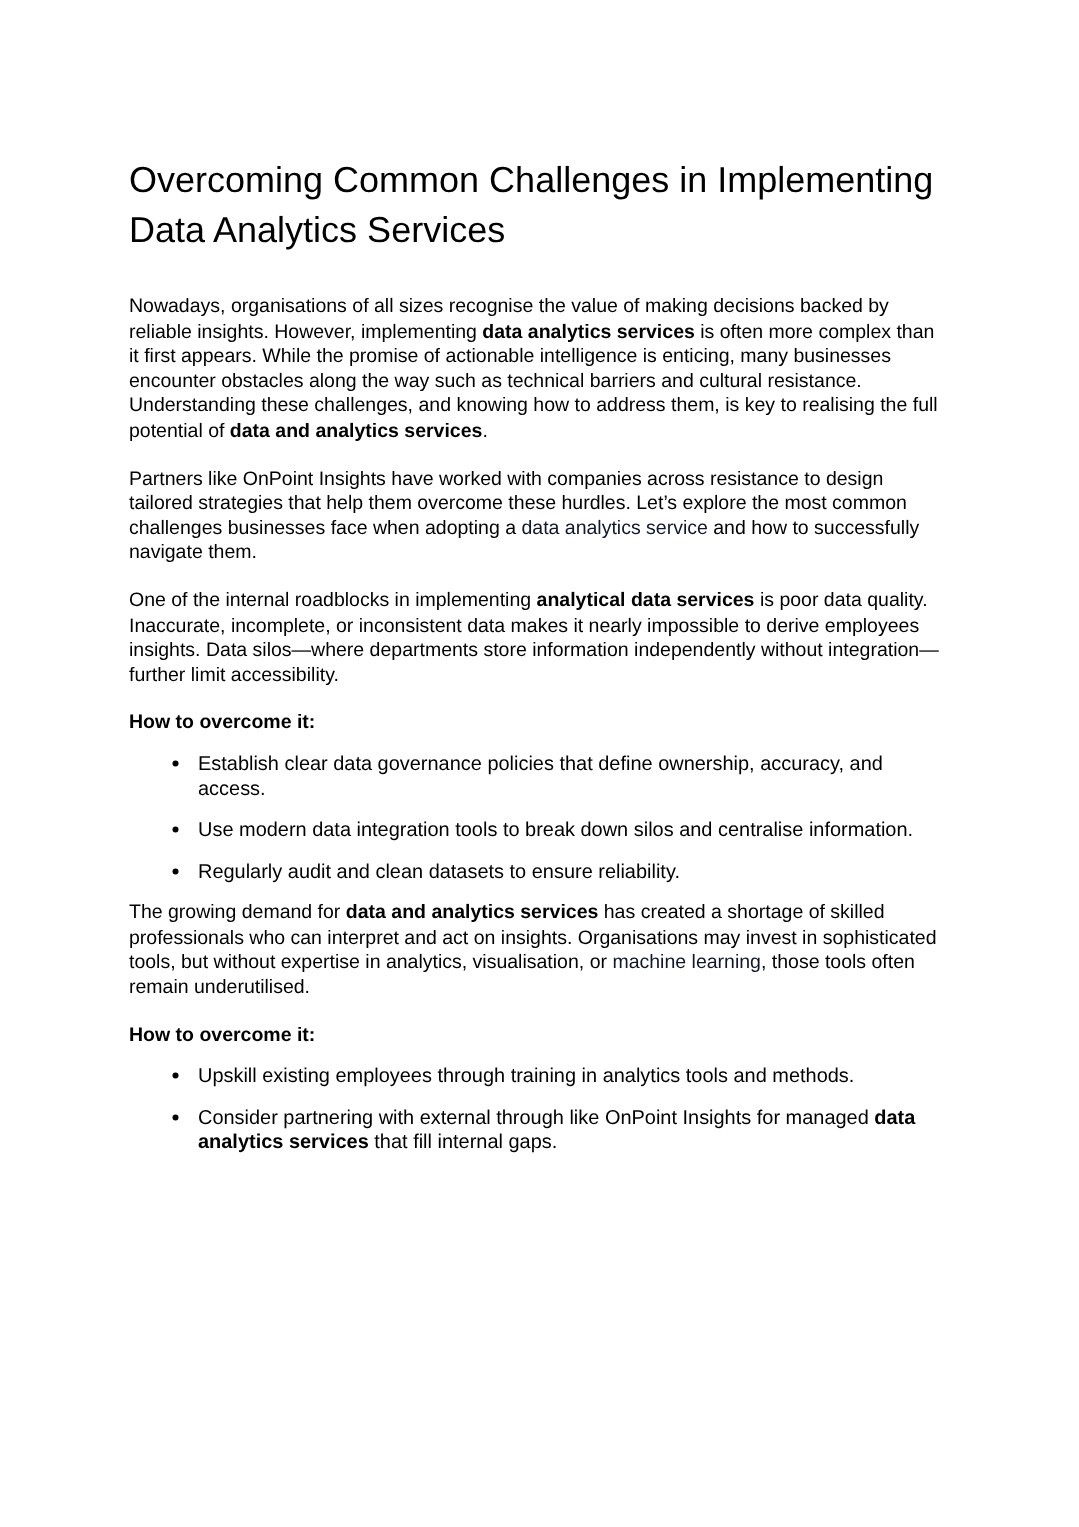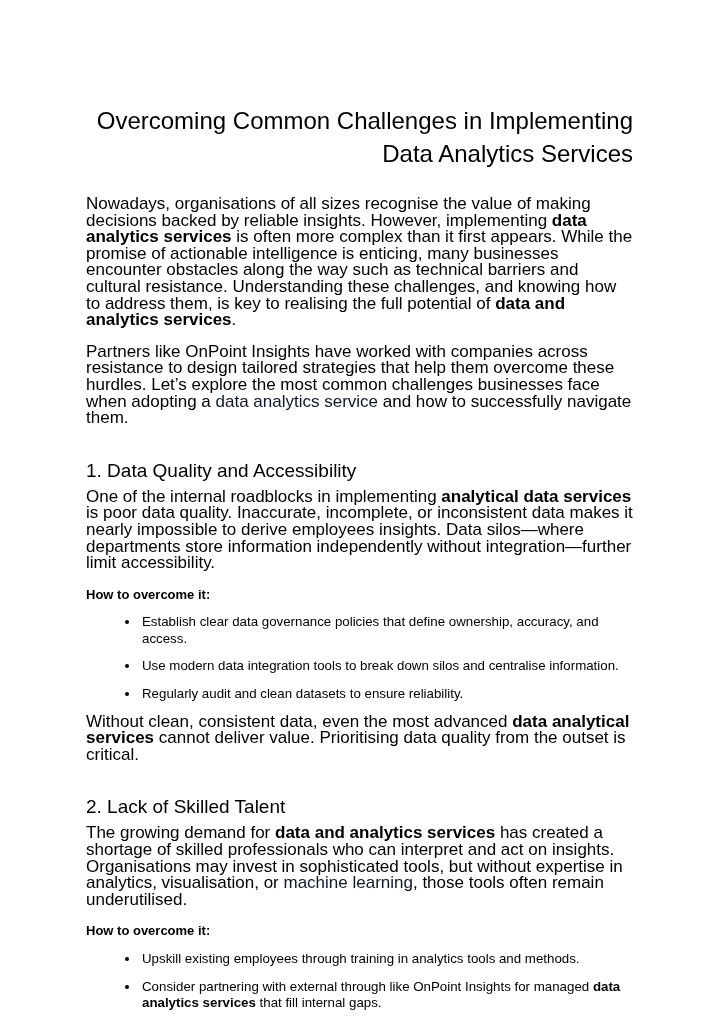--- a/index.html
+++ b/index.html
@@ -20,41 +20,40 @@
     height: 1018px;
     padding: 104px 86px 0 86px;
     background: #ffffff;
   }
   .doc-title {
     font-size: 24px;
     line-height: 33px;
     font-weight: 400;
     margin: 0 0 26px 0;
     letter-spacing: 0;
-    text-align: right;
   }
   .sec-heading {
     font-size: 19px;
     line-height: 25px;
     font-weight: 400;
     margin: 31px 0 6px 0;
   }
   p.body {
-    font-size: 17px;
+    font-size: 13px;
     line-height: 16.6px;
     margin: 0 0 15px 0;
   }
   p.how {
     font-size: 13px;
     line-height: 16.6px;
     font-weight: 700;
     margin: 0 0 11px 0;
   }
   ul.bullets {
-    margin: 10px;
+    margin: 0;
     padding: 0 0 0 44px;
     list-style: disc;
   }
   ul.bullets li {
     font-size: 13.3px;
     line-height: 16.6px;
     margin: 0 0 11px 0;
     padding-left: 2px;
   }
   .b { font-weight: 700; }
@@ -69,37 +68,34 @@
 
 <main class="page">
 
   <h1 class="doc-title">Overcoming Common Challenges in Implementing Data Analytics Services</h1>
 
   <p class="body"><span>Nowadays, organisations of all sizes recognise the value of making decisions backed by reliable insights. However, implementing </span><span class="b">data analytics services</span><span> is often more complex than it first appears. While the promise of actionable intelligence is enticing, many businesses encounter obstacles along the way such as technical barriers and cultural resistance. Understanding these challenges, and knowing how to address them, is key to realising the full potential of </span><span class="b">data and analytics services</span><span>.</span></p>
 
   <p class="body"><span>Partners like OnPoint Insights have worked with companies across resistance to design tailored strategies that help them overcome these hurdles. Let’s explore the most common challenges businesses face when adopting a </span><a class="link">data analytics service</a><span> and how to successfully navigate them.</span></p>
 
   <section>
-    <h2 class="sec-heading">1. Data Quality and Accessibility</h2>
 
     <p class="body"><span>One of the internal roadblocks in implementing </span><span class="b">analytical data services</span><span> is poor data quality. Inaccurate, incomplete, or inconsistent data makes it nearly impossible to derive employees insights. Data silos—where departments store information independently without integration—further limit accessibility.</span></p>
 
     <p class="how">How to overcome it:</p>
 
     <ul class="bullets">
       <li><span>Establish clear data governance policies that define ownership, accuracy, and access.</span></li>
       <li><span>Use modern data integration tools to break down silos and centralise information.</span></li>
       <li><span>Regularly audit and clean datasets to ensure reliability.</span></li>
     </ul>
 
-    <p class="body"><span>Without clean, consistent data, even the most advanced </span><span class="b">data analytical services</span><span> cannot deliver value. Prioritising data quality from the outset is critical.</span></p>
   </section>
 
   <section>
-    <h2 class="sec-heading">2. Lack of Skilled Talent</h2>
 
     <p class="body"><span>The growing demand for </span><span class="b">data and analytics services</span><span> has created a shortage of skilled professionals who can interpret and act on insights. Organisations may invest in sophisticated tools, but without expertise in analytics, visualisation, or </span><a class="link">machine learning</a><span>, those tools often remain underutilised.</span></p>
 
     <p class="how">How to overcome it:</p>
 
     <ul class="bullets">
       <li><span>Upskill existing employees through training in analytics tools and methods.</span></li>
       <li><span>Consider partnering with external through like OnPoint Insights for managed </span><span class="b">data analytics services</span><span> that fill internal gaps.</span></li>
     </ul>
   </section>

